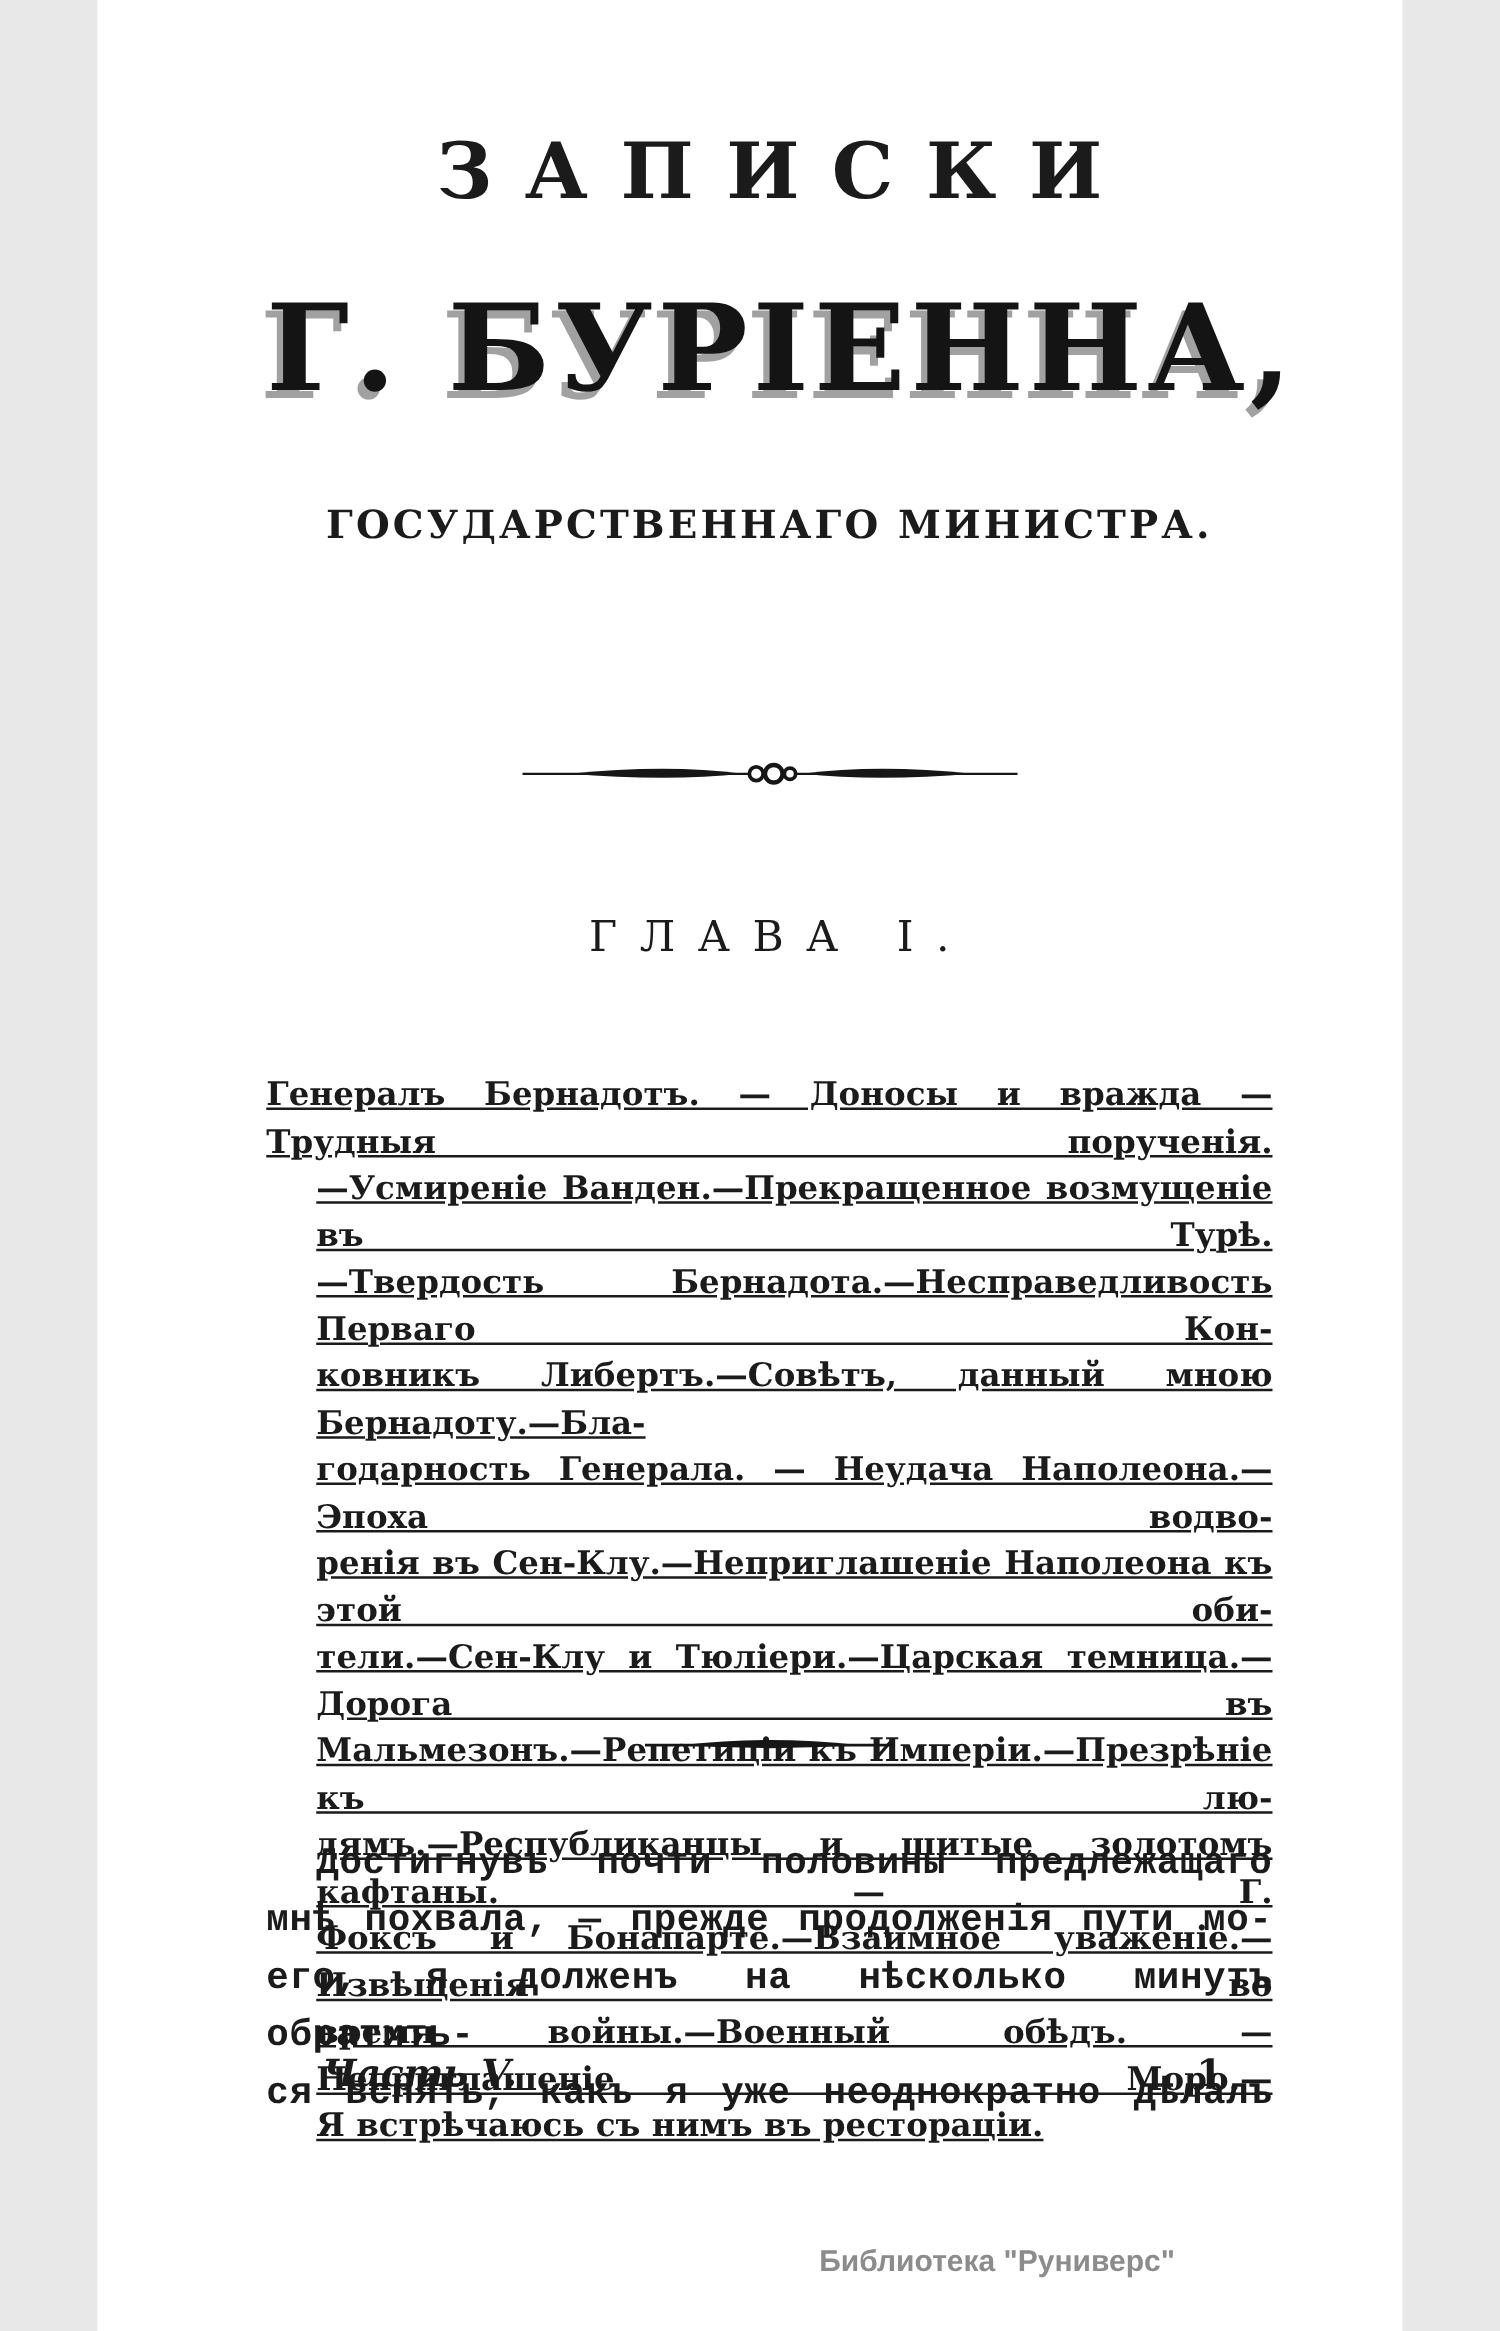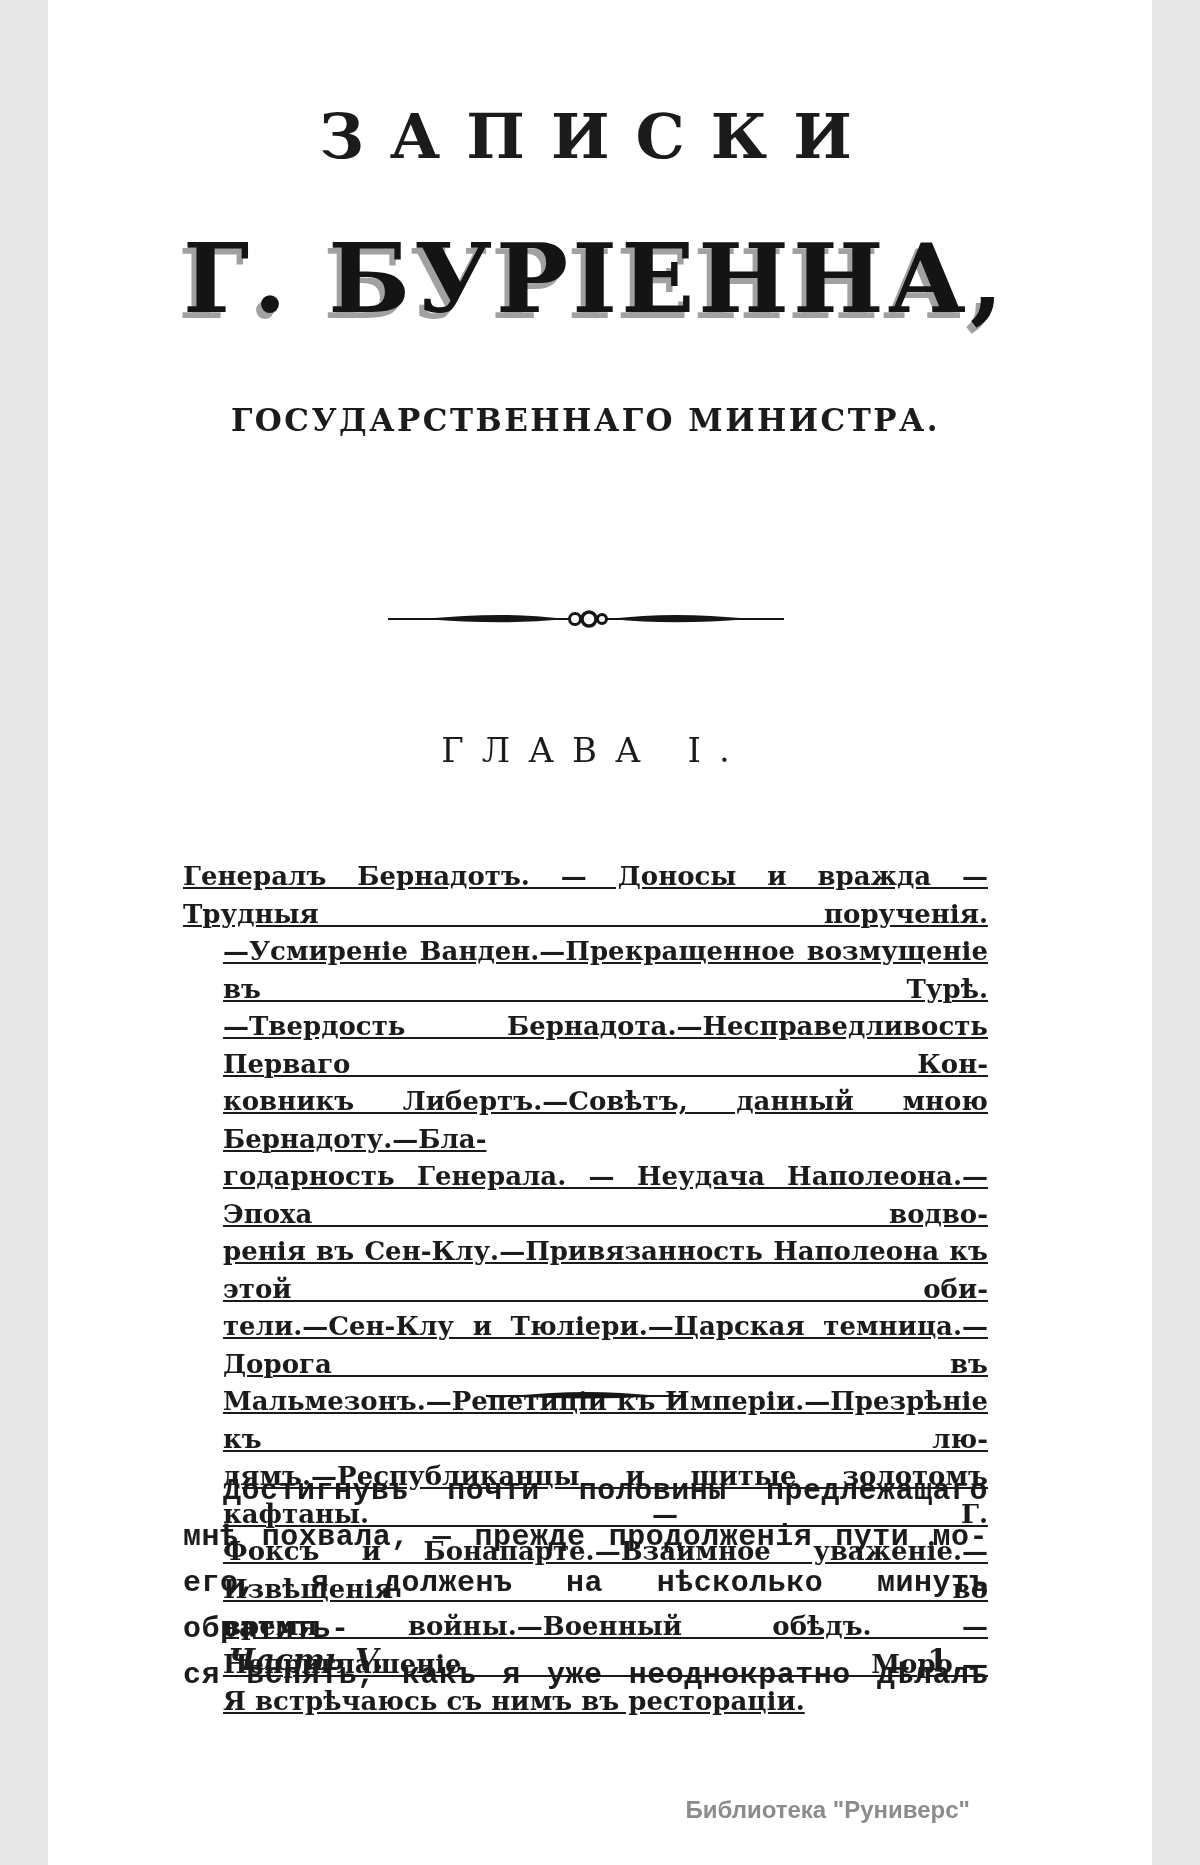--- a/index.html
+++ b/index.html
@@ -1,23 +1,24 @@
 <!DOCTYPE html>
 <html><head>
 <meta charset="utf-8">
 <style>
   html,body{margin:0;padding:0;background:#e8e8e8;}
   .page{
     position:relative;
-    width:1104px;height:1865px;
+    width:1012px;height:1865px;
     margin:0 auto;
     background:#ffffff;
     color:#1b1b1b;
     font-family:"DejaVu Serif","Liberation Serif",serif;
     overflow:hidden;
+    padding-left:32px;
   }
   .column{position:absolute;left:135px;width:805px;}
 
   .series-title{
     top:100px;text-align:center;
     font-size:62px;font-weight:bold;
     letter-spacing:26px;text-indent:26px;
     white-space:nowrap;
   }
   .author-title{
@@ -103,21 +104,21 @@
   </div>
 
   <div class="column chapter-heading">ГЛАВА I.</div>
 
   <div class="column summary">
       <div class="tline first">Генералъ Бернадотъ. — Доносы и вражда — Трудныя порученія.</div>
       <div class="tline">—Усмиреніе Ванден.—Прекращенное возмущеніе въ Турѣ.</div>
       <div class="tline">—Твердость Бернадота.—Несправедливость Перваго Кон-</div>
       <div class="tline">ковникъ Либертъ.—Совѣтъ, данный мною Бернадоту.—Бла-</div>
       <div class="tline">годарность Генерала. — Неудача Наполеона.—Эпоха водво-</div>
-      <div class="tline">ренія въ Сен-Клу.—Привязанность Наполеона къ этой оби-</div>
+      <div class="tline">ренія въ Сен-Клу.—Неприглашеніе Наполеона къ этой оби-</div>
       <div class="tline">тели.—Сен-Клу и Тюліери.—Царская темница.—Дорога въ</div>
       <div class="tline">Мальмезонъ.—Репетиціи къ Имперіи.—Презрѣніе къ лю-</div>
       <div class="tline">дямъ.—Республиканцы и шитые золотомъ кафтаны. — Г.</div>
       <div class="tline">Фоксъ и Бонапарте.—Взаимное уваженіе.—Извѣщенія во</div>
       <div class="tline">время войны.—Военный обѣдъ. — Неприглашеніе Моро.—</div>
       <div class="tline last">Я встрѣчаюсь съ нимъ въ рестораціи.</div>
     </div>
 
   <div class="column divider2">
     <svg width="200" height="16" viewBox="0 0 200 16">

